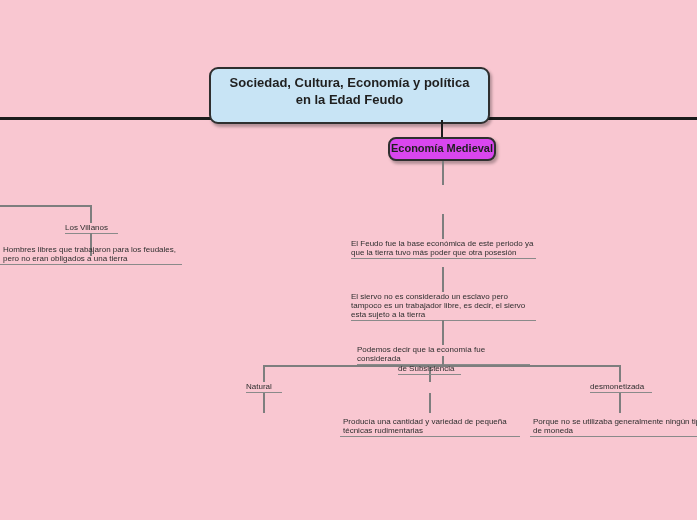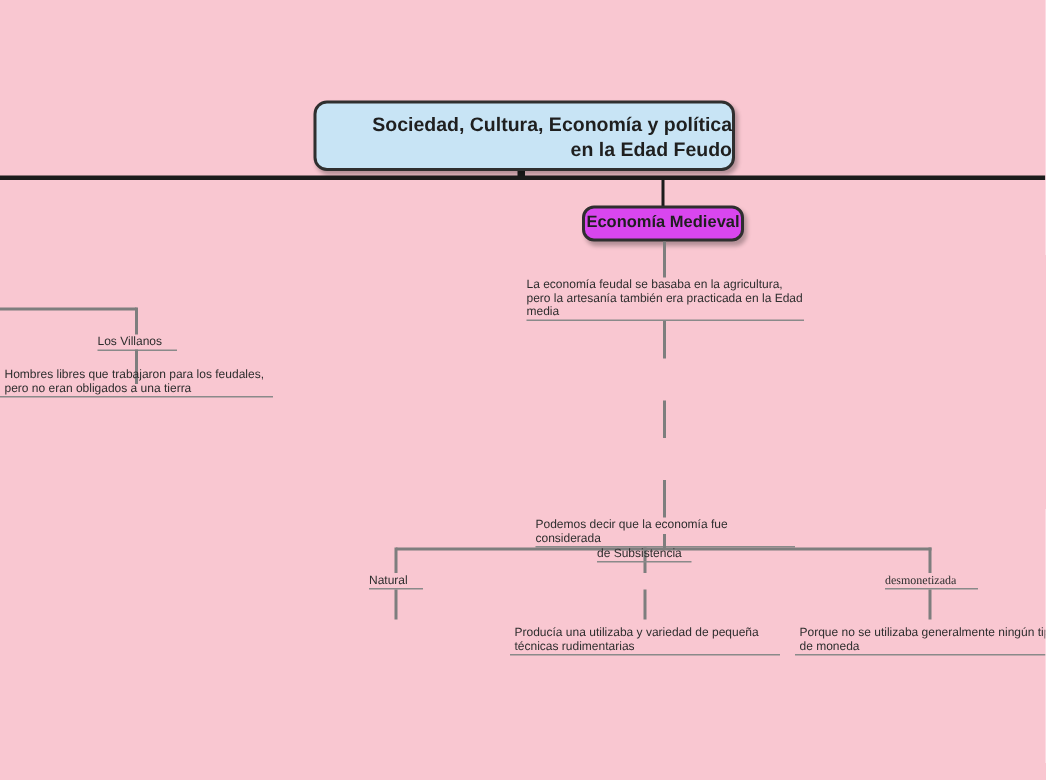--- a/index.html
+++ b/index.html
@@ -17,27 +17,26 @@
   .box{
     position:absolute;
     border:2px solid #2f2f2f;
     box-shadow:2px 2.5px 3px rgba(0,0,0,0.28);
     color:#1f1f1f;
     font-weight:bold;
     text-align:center;
     box-sizing:border-box;
   }
   .title-box{
-    left:209px;top:67px;width:281px;height:47px;
+    left:209px;top:67px;width:281px;height:57px;
     background:#c8e4f5;
     border-radius:9px;
     border-width:2.5px;
     font-size:13px;line-height:17px;
     padding-top:5px;
-    text-align:right;
   }
   .root-box{
     left:388px;top:137px;width:108px;height:24px;
     background:#d946ef;
     border-radius:8px;
     font-size:11px;line-height:19px;
   }
   
   .node{
     position:absolute;
@@ -69,40 +68,41 @@
     <span>Economía Medieval</span>
   </div>
 
   <div class="ln" style="left:0;top:205px;width:91px;height:2px;"></div>
   <div class="ln" style="left:90px;top:205px;width:2px;height:18px;"></div>
   <div class="node center" style="left:65px;top:223px;width:53px;"><span>Los Villanos</span></div>
   <div class="ln" style="left:90px;top:233px;width:2px;height:23px;"></div>
   <div class="node" style="left:0;top:245px;width:182px;padding-left:3px;"><span>Hombres libres que trabajaron para los feudales, pero no eran obligados a una tierra</span></div>
 
   <div class="ln" style="left:442px;top:161px;width:1.5px;height:24px;"></div>
-  <div class="node" style="left:351px;top:185px;width:185px;"><span>La economía feudal se basaba en la agricultura, pero la artesanía también era practicada en la Edad media</span></div>
 
   <div class="ln" style="left:442px;top:214px;width:1.5px;height:25px;"></div>
+  <div class="node" style="left:351px;top:239px;width:185px;"><span>El Feudo fue la base económica de este periodo ya que la tierra tuvo más poder que otra posesión</span></div>
 
   <div class="ln" style="left:442px;top:267px;width:1.5px;height:25px;"></div>
+  <div class="node" style="left:351px;top:292px;width:185px;"><span>El siervo no es considerado un esclavo pero tampoco es un trabajador libre, es decir, el siervo esta sujeto a la tierra</span></div>
 
   <div class="ln" style="left:442px;top:320px;width:1.5px;height:25px;"></div>
   <div class="node center" style="left:357px;top:345px;width:173px;"><span>Podemos decir que la economía fue considerada</span></div>
 
   <div class="ln" style="left:442px;top:356px;width:1.5px;height:10px;"></div>
 
   <div class="ln" style="left:264px;top:365px;width:357px;height:1.5px;"></div>
   <div class="ln" style="left:263px;top:365px;width:1.5px;height:17px;"></div>
   <div class="ln" style="left:429px;top:365px;width:1.5px;height:17px;"></div>
   <div class="ln" style="left:619px;top:365px;width:1.5px;height:17px;"></div>
 
   <div class="node center" style="left:246px;top:382px;width:36px;"><span>Natural</span></div>
   <div class="node center" style="left:398px;top:364px;width:63px;"><span>de Subsistencia</span></div>
-  <div class="node center" style="left:590px;top:382px;width:62px;font-family:Liberation Serif, serif;"><span>desmonetizada</span></div>
+  <div class="node center" style="left:590px;top:382px;width:62px;"><span>desmonetizada</span></div>
 
   <div class="ln" style="left:263px;top:393px;width:1.5px;height:20px;"></div>
   <div class="ln" style="left:429px;top:393px;width:1.5px;height:20px;"></div>
   <div class="ln" style="left:619px;top:393px;width:1.5px;height:20px;"></div>
 
-  <div class="node" style="left:340px;top:417px;width:180px;padding-left:3px;"><span>Producía una utilizaba y variedad de pequeña técnicas rudimentarias</span></div>
+  <div class="node" style="left:340px;top:417px;width:180px;padding-left:3px;"><span>Producía una cantidad y variedad de pequeña técnicas rudimentarias</span></div>
   <div class="node" style="left:530px;top:417px;width:180px;padding-left:3px;"><span>Porque no se utilizaba generalmente ningún tipo de moneda</span></div>
 
 </div>
 
 </body></html>

